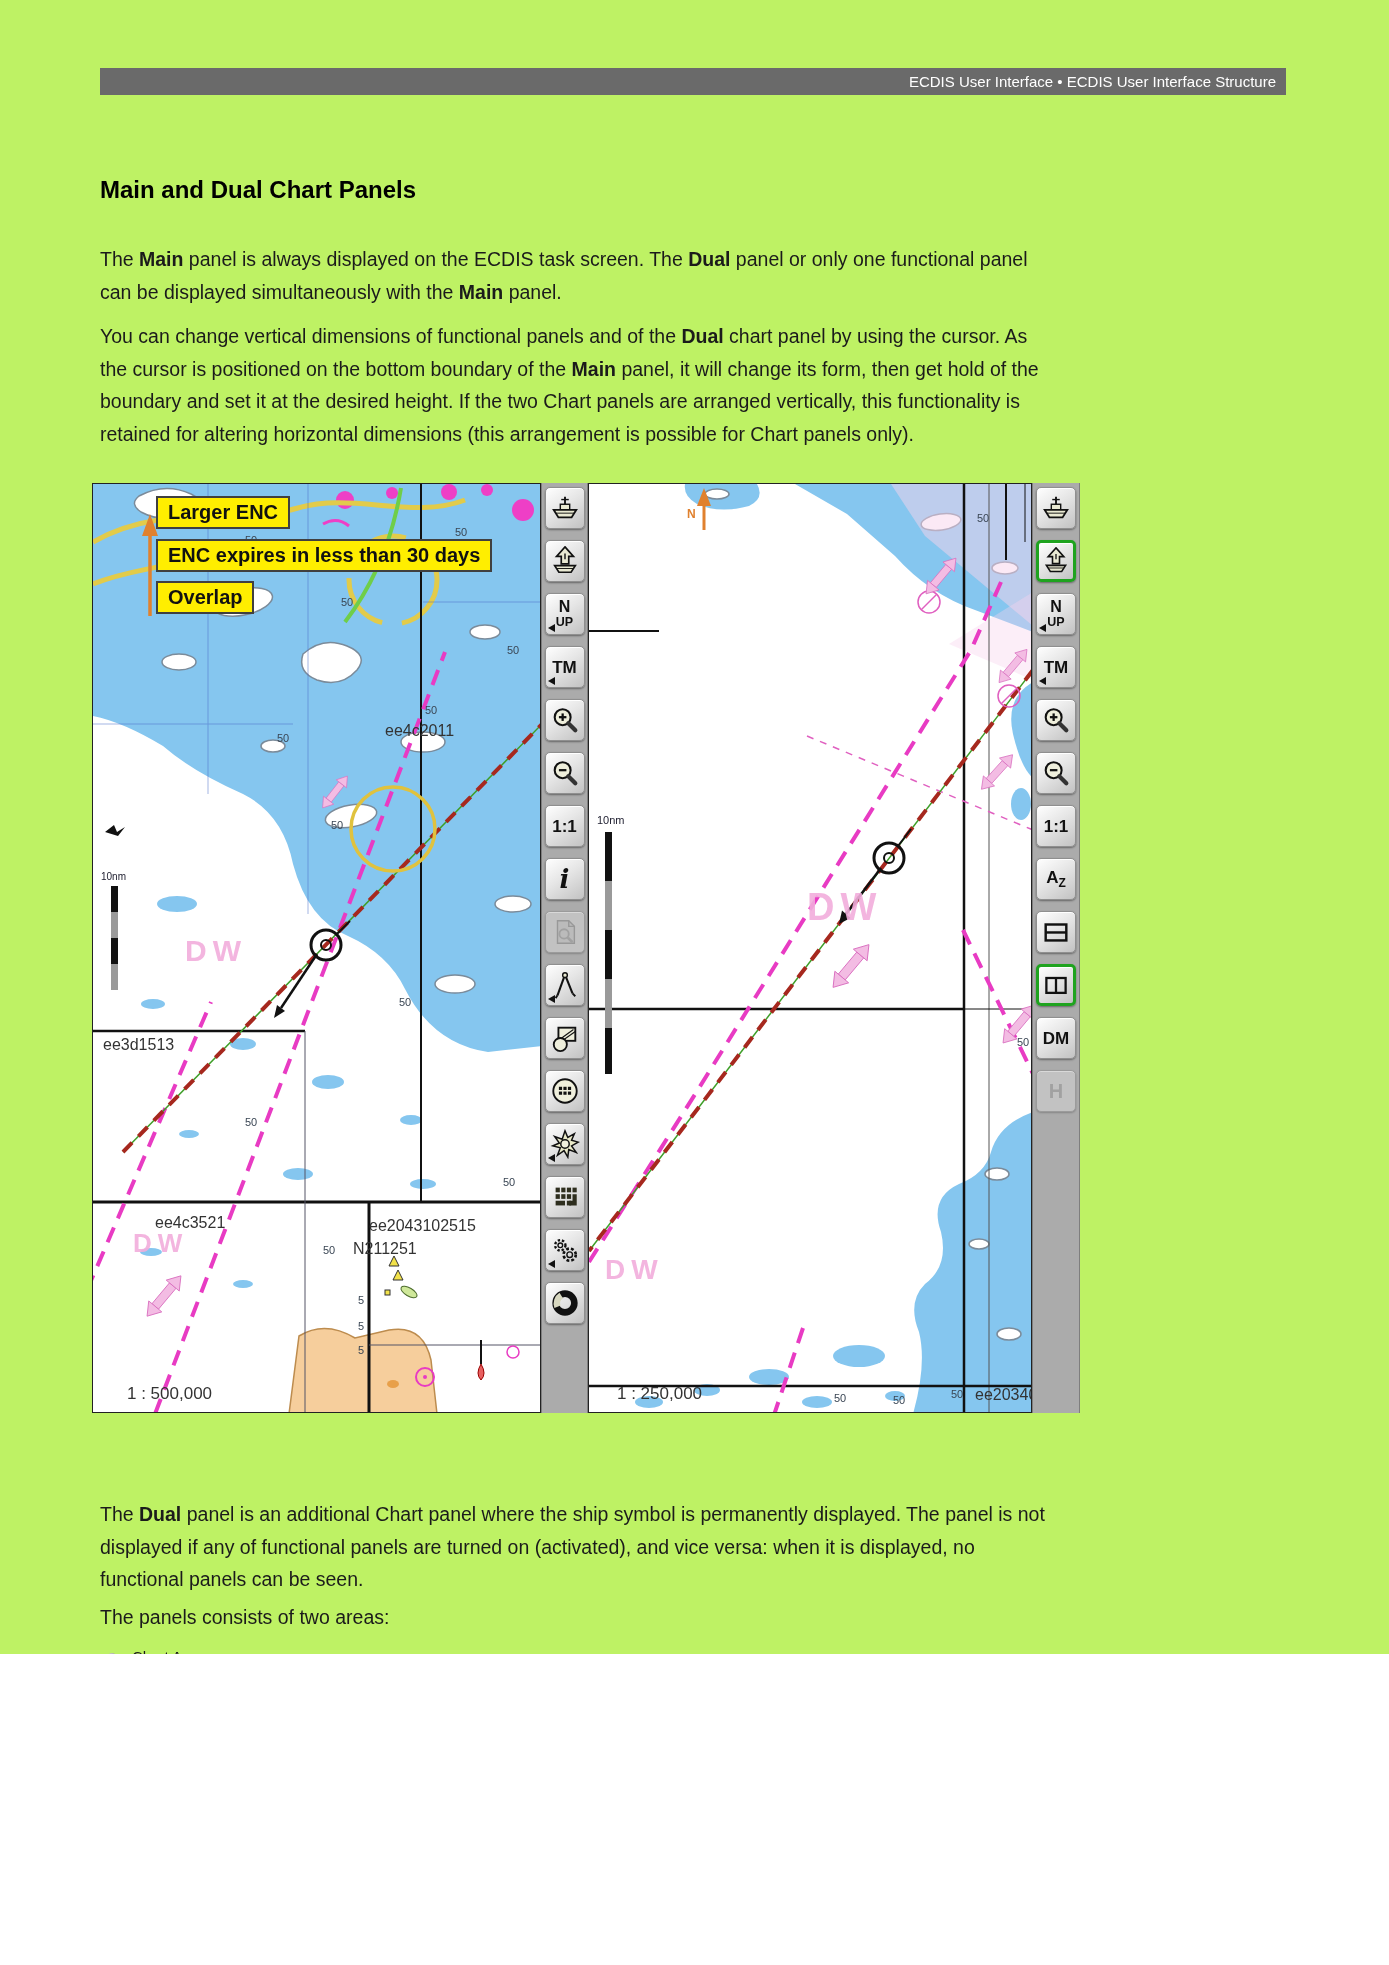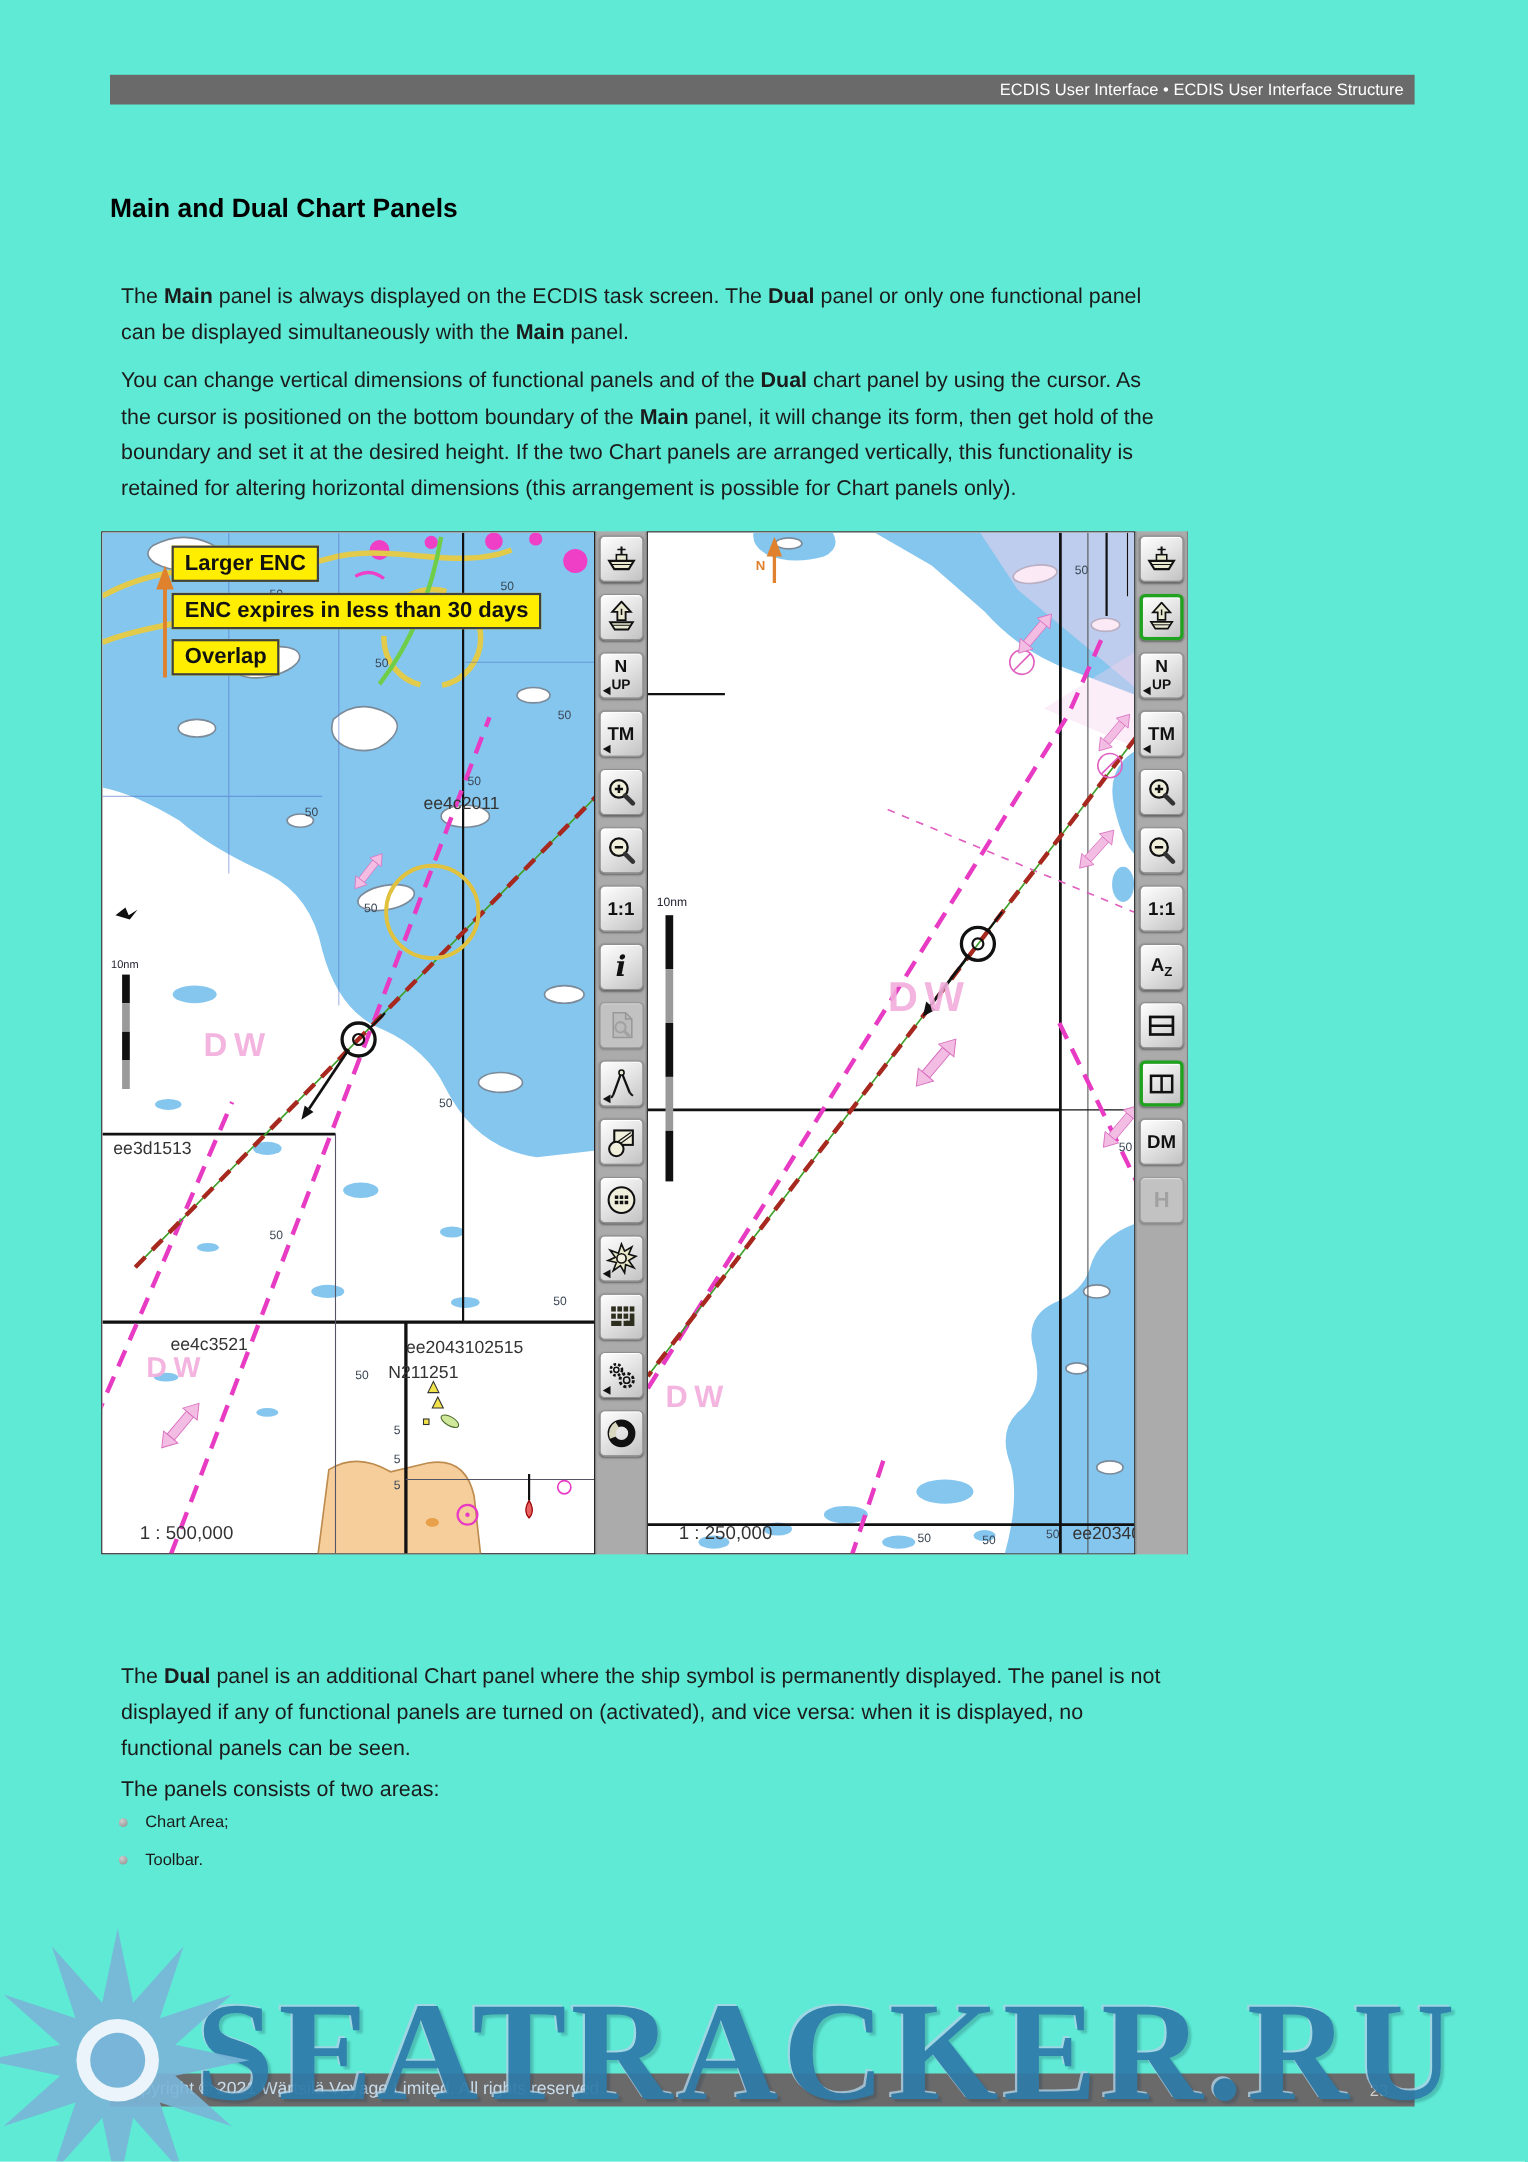--- a/index.html
+++ b/index.html
@@ -1,23 +1,23 @@
 <!DOCTYPE html>
 <html><head>
 <meta charset="utf-8">
 <style>
   html,body{margin:0;padding:0;}
-  .page{position:relative;width:1389px;height:1965px;background:#5eead4;overflow:hidden;
+  .page{position:relative;width:1389px;height:1654px;background:#bef264;overflow:hidden;
         font-family:"Liberation Sans",sans-serif;color:#1b1b1b;}
   
   .header-bar{position:absolute;left:100px;top:68px;width:1186px;height:27px;background:#6a6a6a;}
   .header-bar span{display:block;text-align:right;color:#fff;font-size:15px;line-height:27px;padding-right:10px;}
   
   .doc-title{position:absolute;left:100px;top:176px;font-size:24px;font-weight:bold;color:#000;margin:0;}
-  .para{position:absolute;left:100px;width:952px;font-size:19.5px;line-height:32.5px;margin:10px;}
+  .para{position:absolute;left:100px;width:952px;font-size:19.5px;line-height:32.5px;margin:0;}
   .p1{top:243px;} .p2{top:320px;} .p3{top:1456px;} .p4{top:1498px;} .p5{top:1601px;}
   .doc-list{position:absolute;left:100px;top:1641px;margin:0;padding:0;list-style:none;}
   .doc-list li{position:relative;padding-left:32px;font-size:15px;line-height:32.5px;margin-bottom:1px;}
   .doc-list li::before{content:"";position:absolute;left:8px;top:12px;width:8px;height:8px;border-radius:50%;
         background:radial-gradient(circle at 35% 30%,#cfcfcf,#8a8a8a);}
   
   .figure{position:absolute;left:92px;top:483px;width:988px;height:930px;}
   .map{position:absolute;top:0;height:930px;background:#fff;border:1.5px solid #222;box-sizing:border-box;overflow:hidden;}
   .map-left{left:0;width:449px;}
   .map-right{left:496px;width:444px;}

